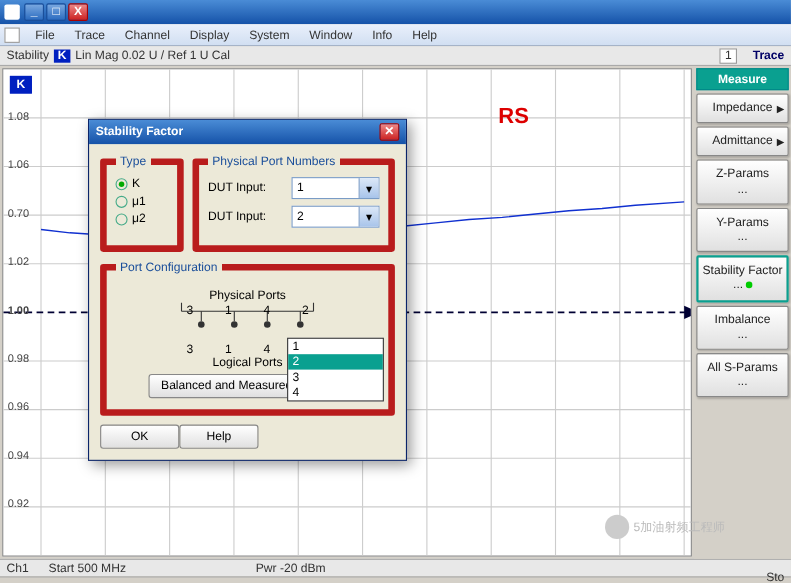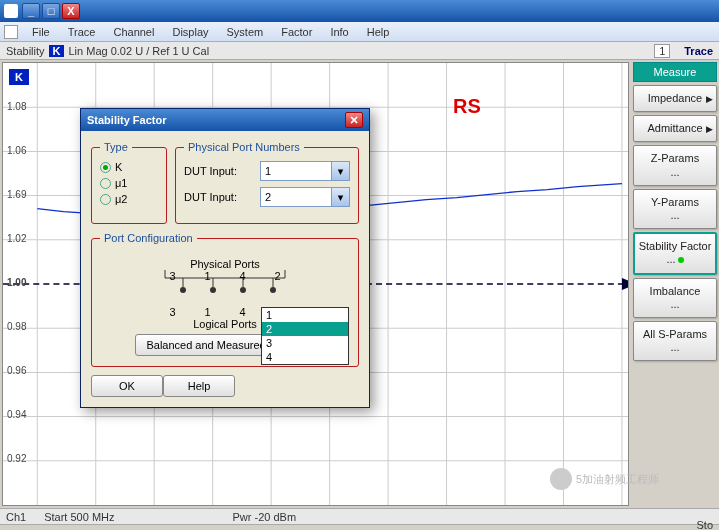--- a/index.html
+++ b/index.html
@@ -17,35 +17,35 @@
   .infobar .kbox { background: #0020c0; color: #fff; font-weight: bold; padding: 0 4px; }
   .infobar .spacer { flex: 1; }
   .infobar .one { border: 1px solid #999; padding: 0 4px; background: #fff; }
   .main { display: flex; height: 448px; }
   .plot { flex: 1; background: #fff; position: relative; border: 1px solid #888; margin: 2px; }
   .plot .klabel { position: absolute; left: 6px; top: 6px; background: #0020c0; color: #fff; font-weight: bold; padding: 1px 5px; border: 1px solid #0020c0; }
   .plot .rs { position: absolute; left: 450px; top: 32px; color: #d00; font-weight: bold; font-size: 20px; }
   .plot svg.grid { position: absolute; left: 0; top: 0; width: 100%; height: 100%; }
   .ylabel { position: absolute; left: 4px; color: #444; font-size: 10px; }
   .rightpanel { width: 88px; background: #d4d0c8; padding: 2px; display: flex; flex-direction: column; gap: 3px; }
-  .rightpanel .tab { background: #0aa090; color: #fff; text-align: center; padding: 3px 0; font-weight: normal; border: 1px solid #088; }
+  .rightpanel .tab { background: #0aa090; color: #fff; text-align: center; padding: 3px 0; font-weight: bold; border: 1px solid #088; }
   .rbutton { background: linear-gradient(to bottom, #fff, #e0e0e0); border: 1px solid #888; border-radius: 2px; text-align: center; padding: 6px 2px; cursor: pointer; color: #222; line-height: 1.2; box-shadow: 1px 1px 2px rgba(0,0,0,.2); position: relative; }
   .rbutton.sel { border: 2px solid #0aa090; }
   .rbutton .arrow { position: absolute; right: 3px; top: 50%; transform: translateY(-50%); font-size: 9px; }
   .rbutton .dots { display: block; }
   .rbutton .dot-green { display:inline-block; width:6px; height:6px; background:#0c0; border-radius:50%; margin-left:2px; }
   .statusbar { height: 16px; background: #e8e8e8; border-top: 1px solid #aaa; display: flex; align-items: center; padding: 0 6px; gap: 18px; color: #333; justify-content: space-between; }
   .statusbar .right { margin-left: auto; margin-top: 16px; }
   .bottombar { height: 18px; background: #d4d0c8; border-top: 1px solid #aaa; display: flex; align-items: center; justify-content: flex-end; padding: 0 6px; gap: 10px; color: #333; }
   
   .dialog { position: absolute; left: 80px; top: 108px; width: 290px; background: #ece9d8; border: 1px solid #0a246a; box-shadow: 4px 4px 12px rgba(0,0,0,.4); }
   .dialog .dtitle { height: 22px; background: linear-gradient(to bottom, #4a8cd6, #1552a8); color: #fff; display: flex; align-items: center; padding: 0 6px; font-weight: bold; }
   .dialog .dtitle .dclose { margin-left: auto; width: 18px; height: 16px; background: linear-gradient(to bottom,#e88,#c22); border:1px solid #a00; border-radius:2px; text-align:center; line-height:14px; cursor:pointer; }
   .dialog .dbody { padding: 10px; }
-  fieldset { border: 1px solid #b91c1c; border-radius: 3px; padding: 8px 8px 10px 8px; margin-bottom: 8px; }
+  fieldset { border: 6px solid #b91c1c; border-radius: 3px; padding: 8px 8px 10px 8px; margin-bottom: 8px; }
   legend { color: #1a4e9a; padding: 0 4px; }
   .row { display: flex; align-items: center; margin-bottom: 6px; gap: 6px; }
   .row label { width: 70px; }
   .combo { flex: 1; height: 20px; border: 1px solid #7a9cc6; background: #fff; display: flex; align-items: center; padding: 0 4px; position: relative; }
   .combo .cbtn { position: absolute; right: 0; top: 0; width: 18px; height: 100%; background: linear-gradient(to bottom,#dce8f8,#a8c4ea); border-left:1px solid #7a9cc6; display:flex; align-items:center; justify-content:center; cursor:pointer; }
   .radio { display: flex; align-items: center; gap: 4px; margin-bottom: 4px; cursor: pointer; }
   .radio .r { width: 11px; height: 11px; border: 1px solid #4a8; border-radius: 50%; display:flex; align-items:center; justify-content:center; }
   .radio .r.sel::after { content:''; width:5px; height:5px; background:#0a0; border-radius:50%; }
   .portdiag { text-align: center; padding: 6px 0 0 0; }
   .dbuttons { display: flex; gap: 0; justify-content: flex-start; margin-top: 6px; }
@@ -72,21 +72,21 @@
   </div>
 </div>
 
 <div class="menubar">
   <div class="micon"></div>
   <span class="mitem">File</span>
   <span class="mitem">Trace</span>
   <span class="mitem">Channel</span>
   <span class="mitem">Display</span>
   <span class="mitem">System</span>
-  <span class="mitem">Factor</span>
+  <span class="mitem">Window</span>
   <span class="mitem">Info</span>
   <span class="mitem">Help</span>
 </div>
 
 <div class="infobar">
   <span>Stability</span>
   <span class="kbox">K</span>
   <span>Lin Mag  0.02 U /  Ref 1 U   Cal</span>
   <span class="spacer"></span>
   <span class="one">1</span>
@@ -118,21 +118,21 @@
           <line x1="0" y1="396" x2="620" y2="396"></line>
       </g>
       <line x1="0" y1="220" x2="620" y2="220" stroke="#003" stroke-width="1.5" stroke-dasharray="6 4"></line>
       <polyline points="34,145 60,148 90,150 120,153 150,155 180,154 210,152 240,150 270,148 300,146 330,144 360,142 390,139 420,136 450,134 480,131 510,128 540,126 570,123 614,120" fill="none" stroke="#1030d0" stroke-width="1.3"></polyline>
       <polygon points="614,214 628,220 614,226" fill="#003"></polygon>
     </svg>
     <div class="klabel">K</div>
     <div class="rs">RS</div>
     <div class="ylabel" style="top:38px">1.08</div>
     <div class="ylabel" style="top:82px">1.06</div>
-    <div class="ylabel" style="top:126px">1.69</div>
+    <div class="ylabel" style="top:126px">0.70</div>
     <div class="ylabel" style="top:170px">1.02</div>
     <div class="ylabel" style="top:214px;font-weight:bold">1.00</div>
     <div class="ylabel" style="top:258px">0.98</div>
     <div class="ylabel" style="top:302px">0.96</div>
     <div class="ylabel" style="top:346px">0.94</div>
     <div class="ylabel" style="top:390px">0.92</div>
   </div>
 
   <div class="rightpanel">
     <div class="tab">Measure</div>

